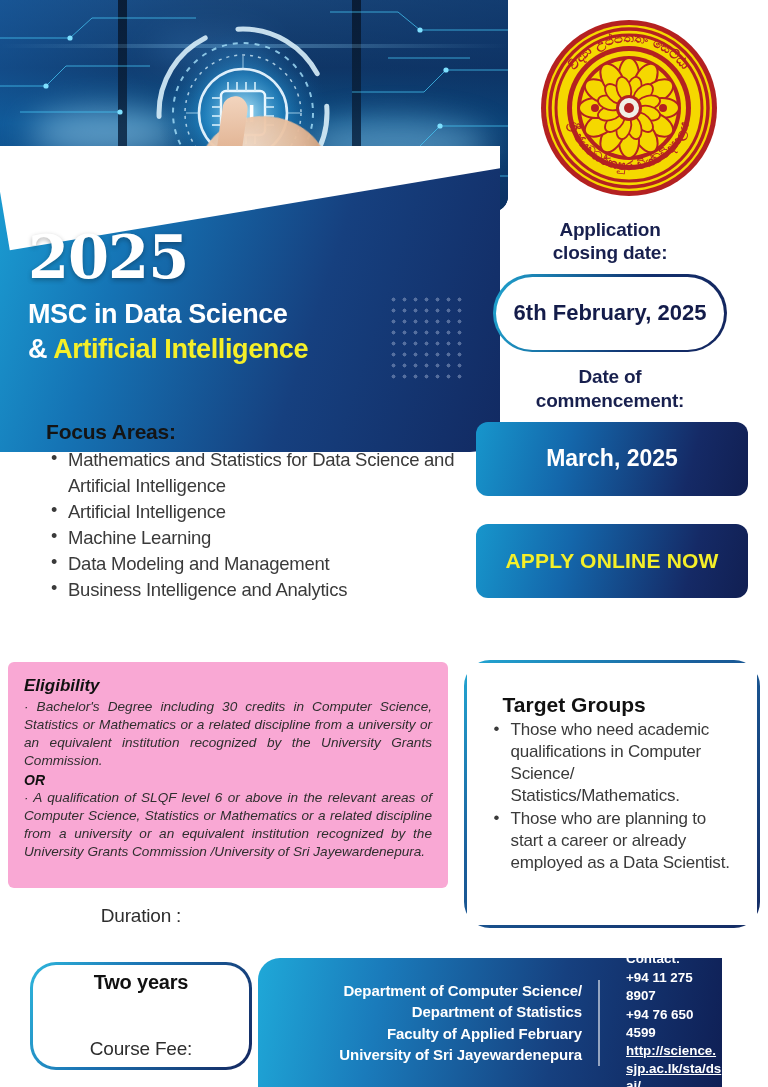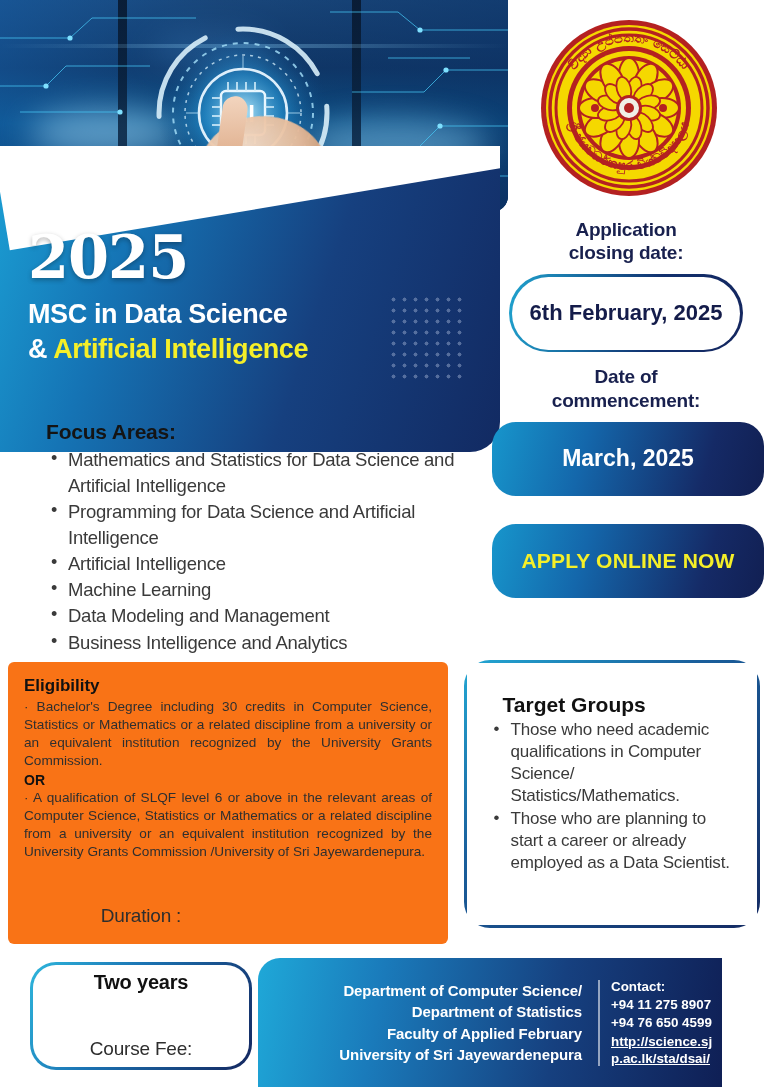--- a/index.html
+++ b/index.html
@@ -98,21 +98,21 @@
     width: 78px; height: 88px;
     background-image: radial-gradient(#8c9fc4 1.9px, transparent 2.1px);
     background-size: 11px 11px;
     opacity: .55;
   }
 
   
   .logo-wrap { position: absolute; left: 539px; top: 18px; width: 180px; height: 180px; }
 
   
-  .right-col { position: absolute; left: 492px; top: 218px; width: 268px; }
+  .right-col { position: absolute; left: 476px; top: 218px; width: 268px; }
   .rc-label {
     text-align: center; color: #18204e;
     font-size: 19px; font-weight: 700; line-height: 1.22;
     letter-spacing: -.2px;
   }
   .pill-outline {
     margin: 10px auto 0; width: 234px; min-height: 78px;
     border-radius: 40px;
     background: linear-gradient(100deg, #1fa3cf, #11306e 62%, #14265e);
     padding: 2.6px;
@@ -120,21 +120,21 @@
     justify-content: flex-end;
   }
   .pill-outline > .inner {
     flex: 1; background: #fff; border-radius: 38px;
     display: flex; align-items: center; justify-content: center;
     text-align: center; padding: 6px 10px;
     color: #141c4a; font-size: 22px; font-weight: 700; line-height: 1.18;
   }
   .pill-solid {
     margin: 10px auto 0; width: 272px; min-height: 74px;
-    border-radius: 24px;
+    border-radius: 12px;
     background: linear-gradient(105deg, #1796cc 0%, #1467ab 34%, #152a66 78%, #111f52 100%);
     display: flex; align-items: center; justify-content: center;
     text-align: center; padding: 8px 10px;
     color: #ffffff; font-size: 23px; font-weight: 700; line-height: 1.2;
   }
   .pill-solid.apply { color: #f5ef28; font-size: 21px; letter-spacing: .2px; }
   .spacer-12 { height: 13px; }
   .spacer-20 { height: 18px; }
 
   
@@ -150,24 +150,25 @@
     letter-spacing: -.25px;
   }
   .focus li::before {
     content: "•"; position: absolute; left: 5px; top: -1px;
     color: #3a3a3a; font-size: 18px;
   }
 
   
   .eligibility {
     position: absolute; left: 8px; top: 662px;
-    width: 440px; height: 282px;
-    background: #f97316;
+    width: 440px; height: 226px;
+    background: #f9a8d4;
     border-radius: 6px;
     padding: 14px 16px 10px 16px;
+    font-style: italic;
   }
   .eligibility h3 {
     font-size: 17px; font-weight: 700; color: #111111; margin-bottom: 2px;
   }
   .eligibility p {
     font-size: 13.6px; line-height: 1.32; color: #2f2f2f;
     text-align: justify; text-justify: inter-word;
   }
   .eligibility .or { font-size: 14px; font-weight: 700; color: #111; margin: 1px 0 0; }
 
@@ -228,21 +229,21 @@
     padding: 0 16px 0 10px;
     text-align: right;
   }
   .footer-dept div {
     color: #ffffff; font-size: 15px; font-weight: 700; line-height: 1.42;
     letter-spacing: -.1px;
   }
   .footer-sep { width: 2px; align-self: center; height: 86px; background: rgba(255,255,255,.55); }
   .footer-contact {
     flex: 1; display: flex; flex-direction: column; justify-content: center;
-    padding-left: 11px;
+    padding-left: 26px;
   }
   .footer-contact div {
     color: #ffffff; font-size: 13.4px; font-weight: 700; line-height: 1.37;
   }
   .footer-contact .url { text-decoration: underline; word-break: break-all; line-height: 1.3; }
 </style>
 </head>
 <body>
 
 <div class="poster">
@@ -457,21 +458,20 @@
     </div>
     <div class="pill-solid">March, 2025</div>
     <div class="spacer-20"></div>
     <div class="pill-solid apply">APPLY ONLINE NOW</div>
   </div>
 
   <div class="focus">
     <h2>Focus Areas:</h2>
     <ul>
       <li>Mathematics and Statistics for Data Science and Artificial Intelligence</li>
-      <li>Programming for Data Science and Artificial Intelligence</li>
       <li>Artificial Intelligence</li>
       <li>Machine Learning</li>
       <li>Data Modeling and Management</li>
       <li>Business Intelligence and Analytics</li>
     </ul>
   </div>
 
   <div class="eligibility">
     <h3>Eligibility</h3>
     <p>· Bachelor's Degree including 30 credits in Computer Science, Statistics or Mathematics or a related discipline from a university or an equivalent institution recognized by the University Grants Commission.</p>

